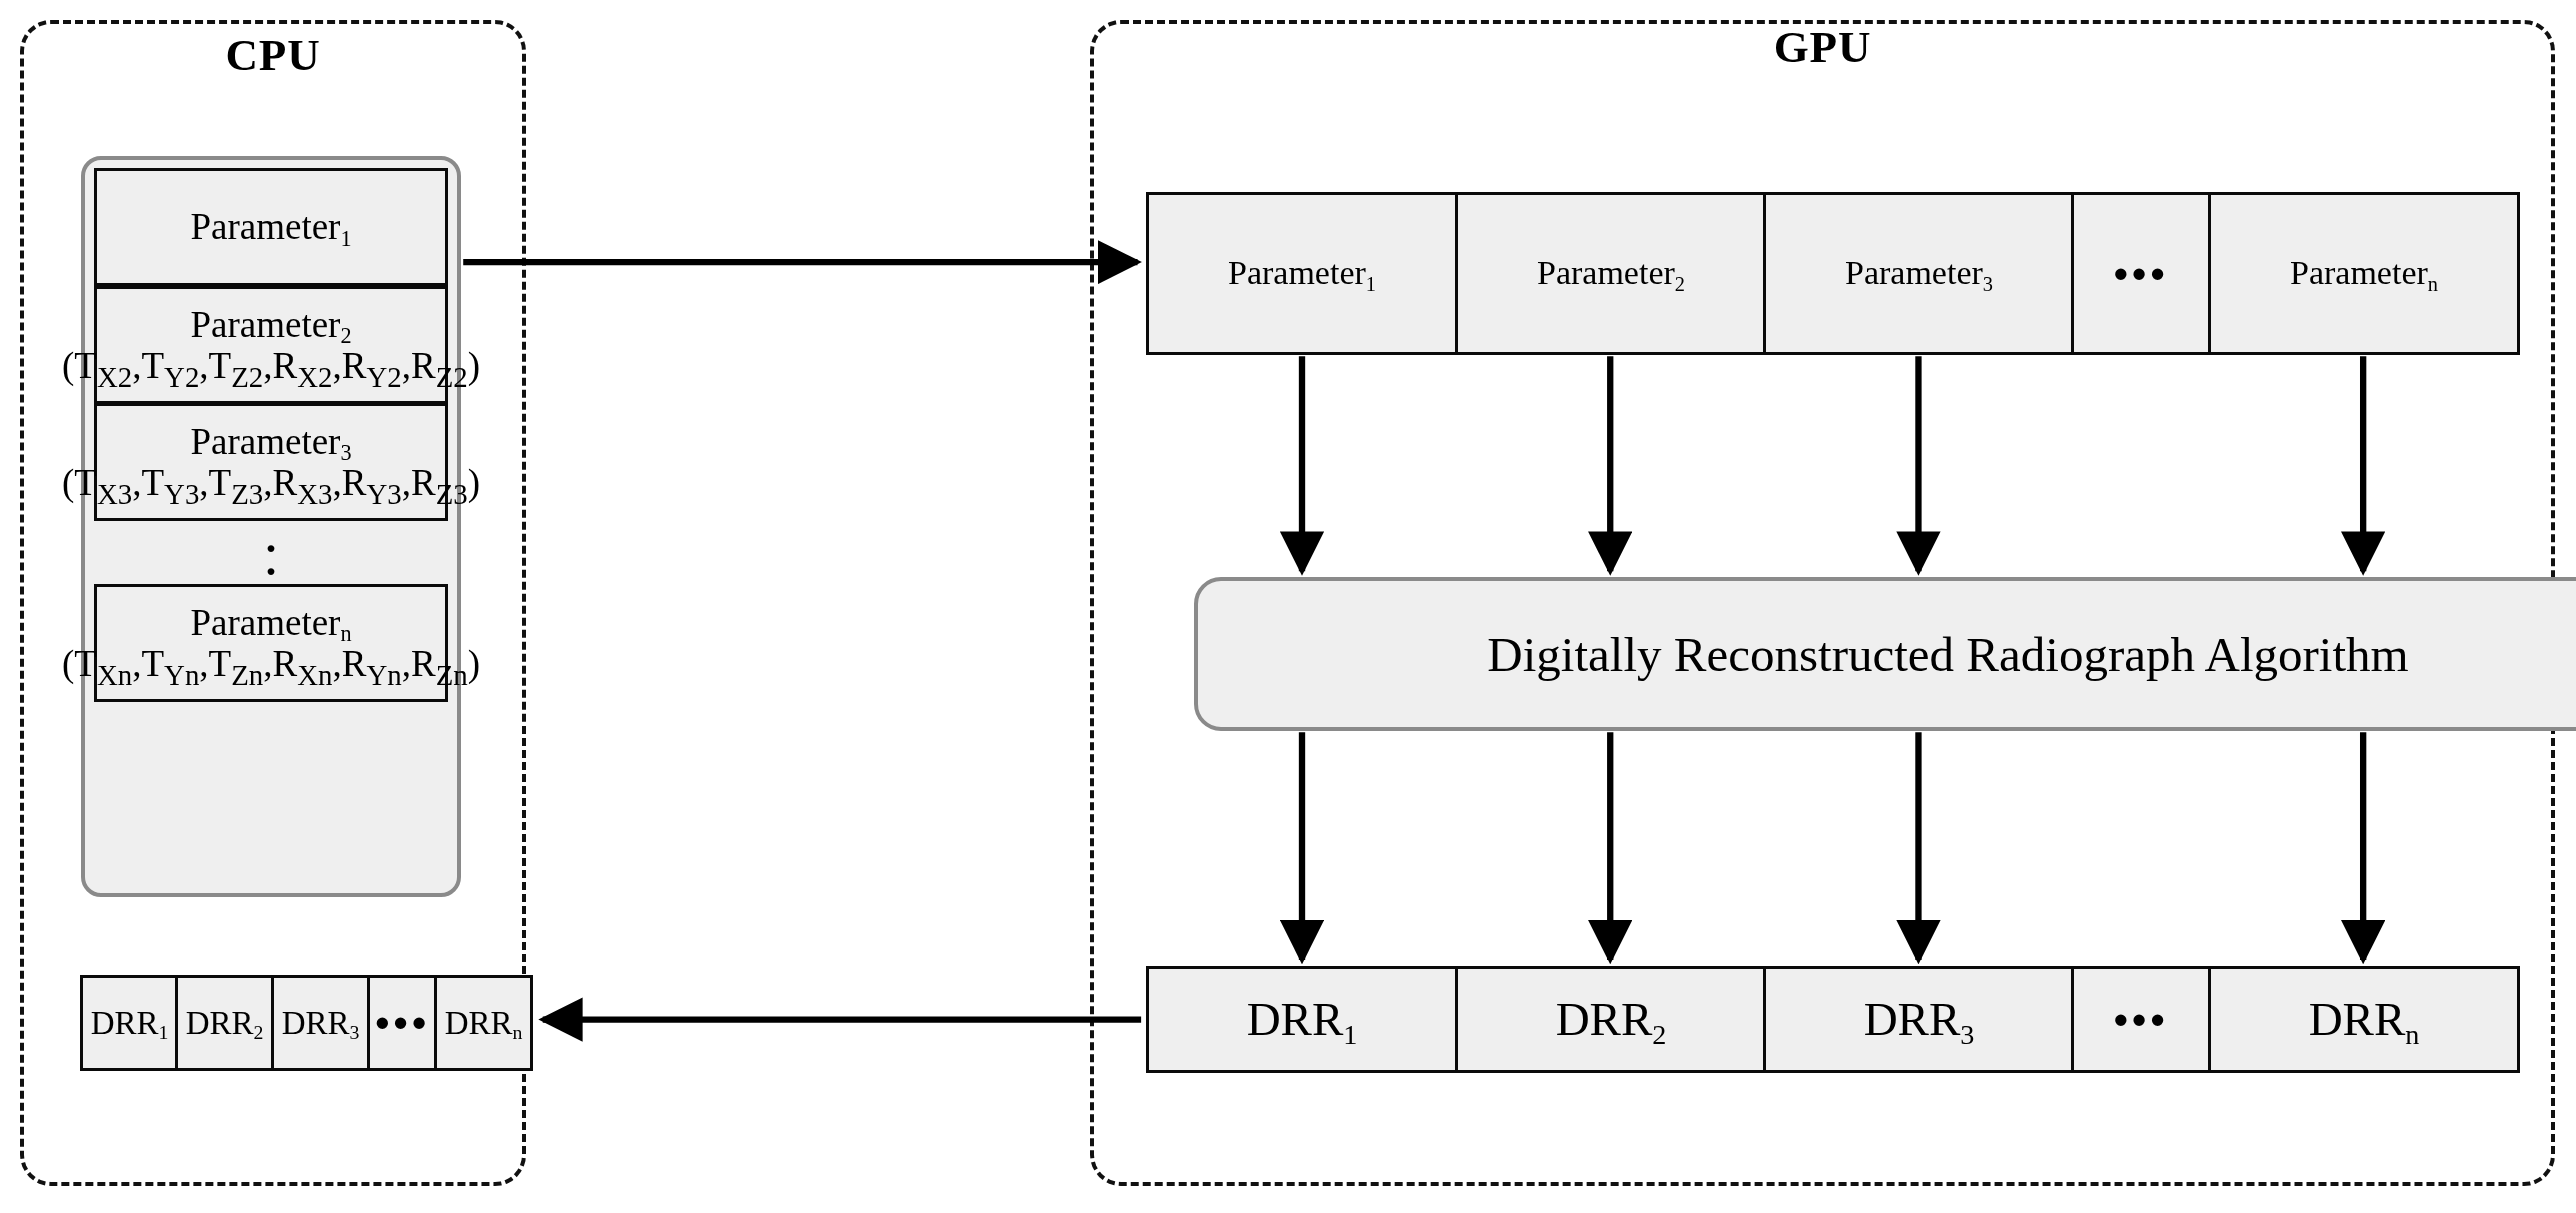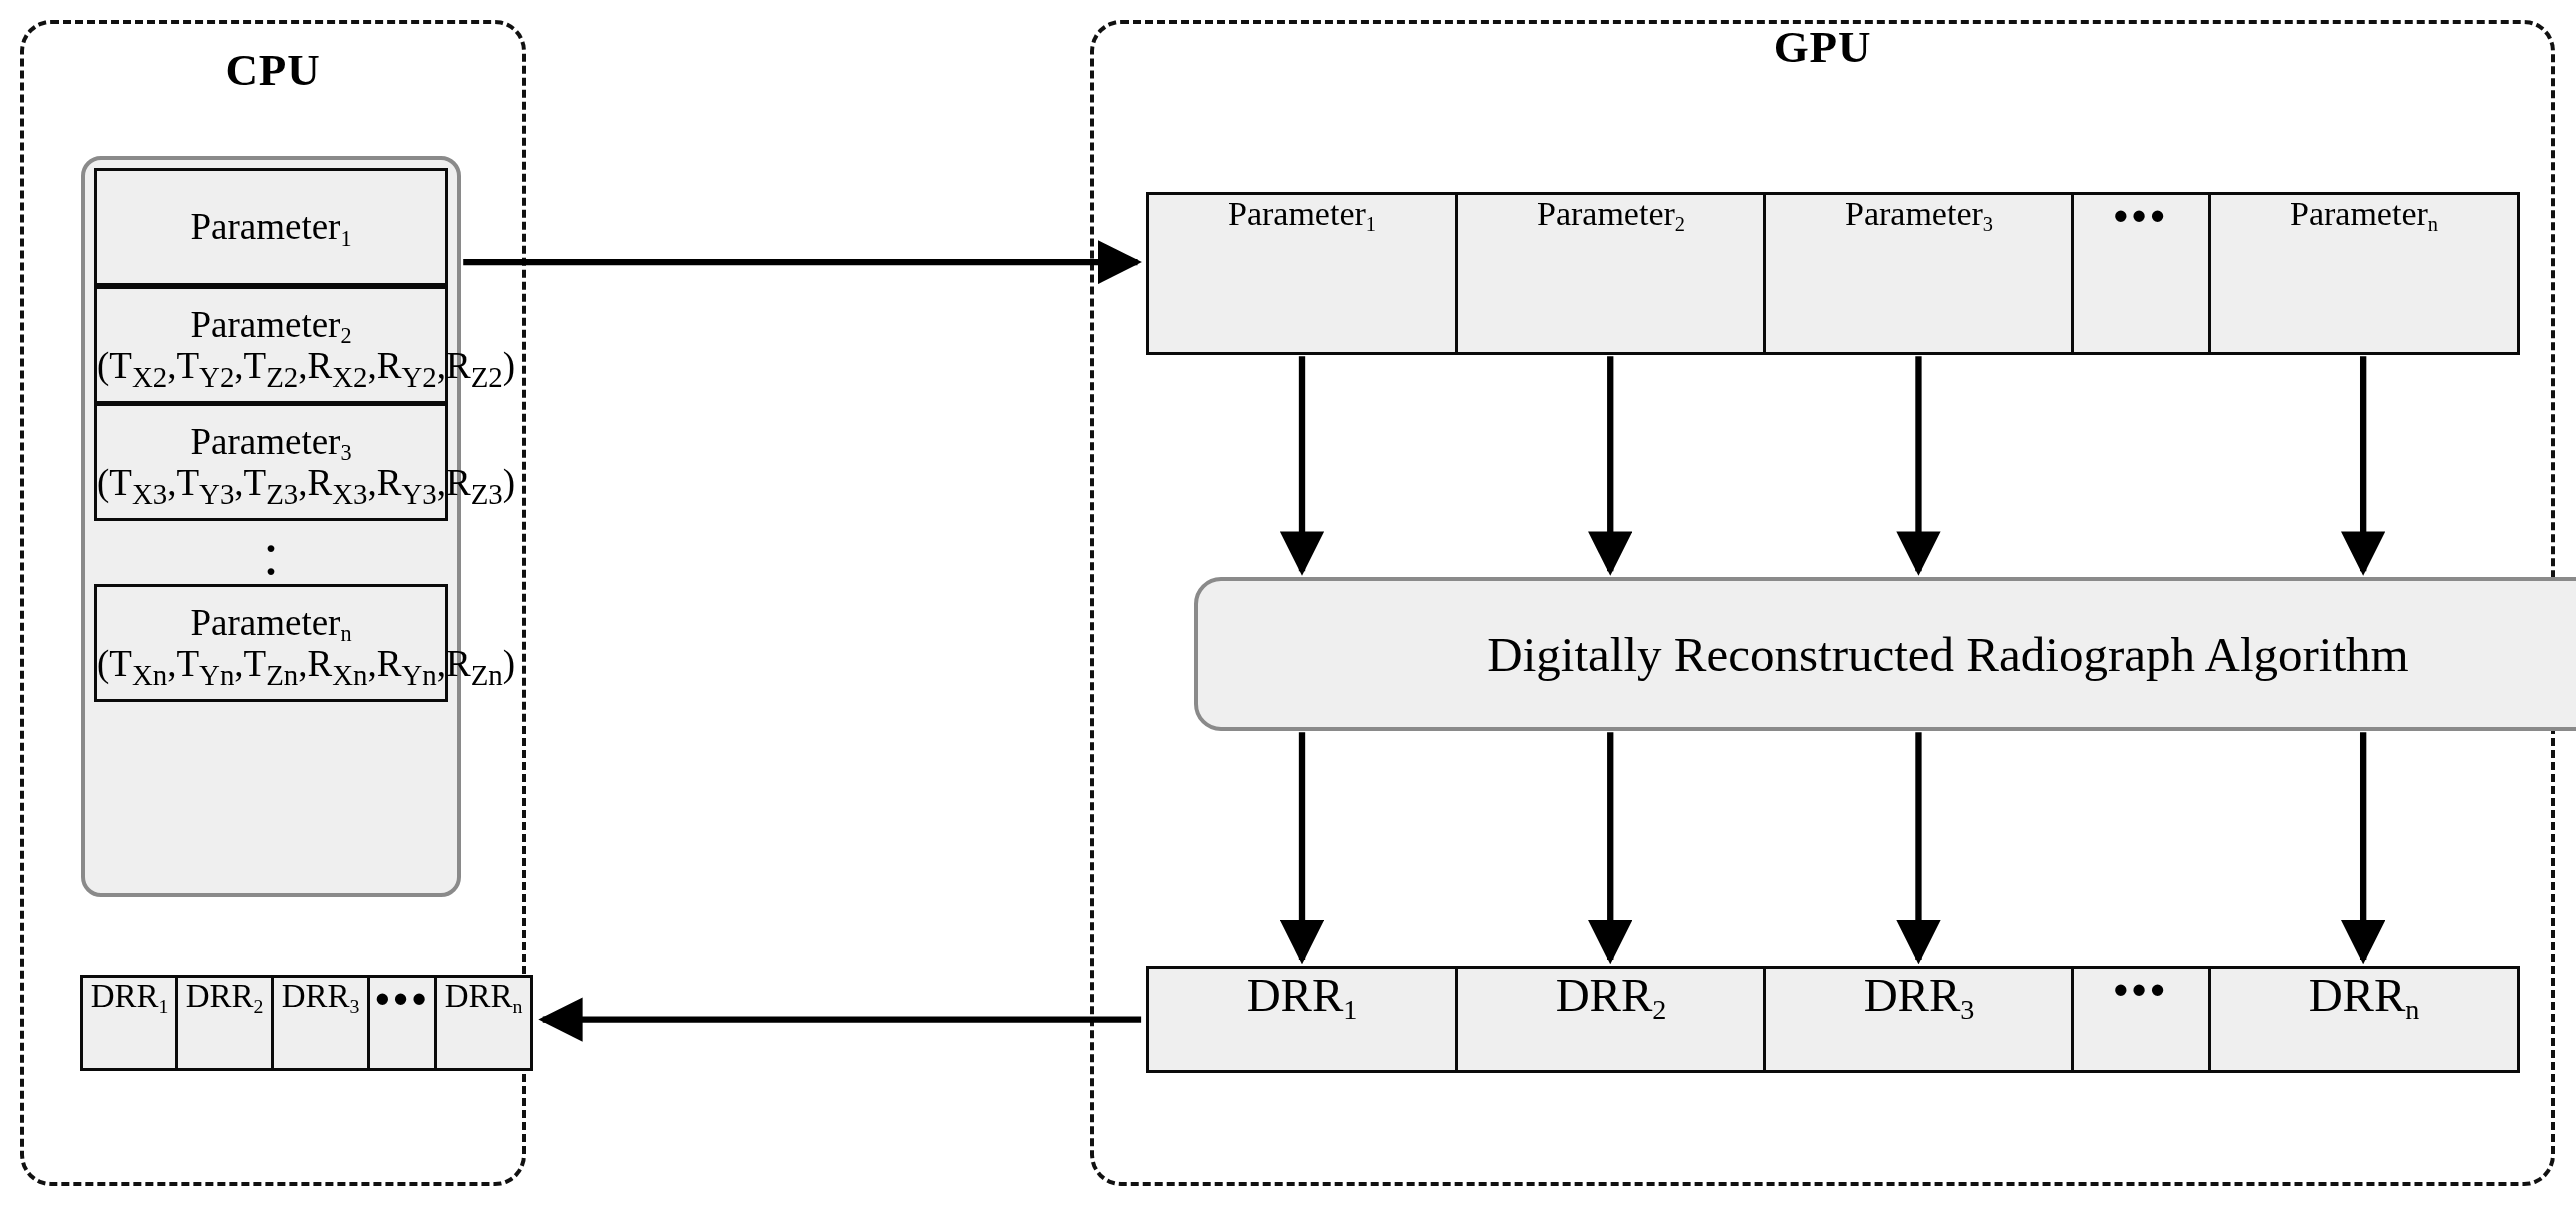--- a/index.html
+++ b/index.html
@@ -38,20 +38,21 @@
     line-height: 1;
   }
 
   
   .cell {
     position: absolute;
     box-sizing: border-box;
     background: #efefef;
     border: 3.6px solid #0a0a0a;
     display: flex;
+    align-items: center;
     justify-content: center;
     text-align: center;
     line-height: 1.12;
   }
 
   
   .param-wrap {
     position: absolute;
     box-sizing: border-box;
     background: #efefef;
@@ -116,21 +117,21 @@
     height: 1213px;
     pointer-events: none;
   }
 </style>
 </head>
 <body>
 
 <div id="canvas">
 
   <div class="region" style="left:20px; top:20px; width:506px; height:1166px;"></div>
-  <div class="region-title" style="left:20px; width:506px; top:48px;">CPU</div>
+  <div class="region-title" style="left:20px; width:506px; top:33px;">CPU</div>
 
   <div class="param-wrap" style="left:81px; top:156px; width:380px; height:741px;"></div>
 
   <div class="cell param-box" style="left:94px; top:168px; width:354px; height:118px; flex-direction:column;">
     <div>
       <span>Parameter</span><sub>1</sub>
     </div>
   </div>
 
   <div class="cell param-box" style="left:94px; top:286px; width:354px; height:118px; flex-direction:column;">

